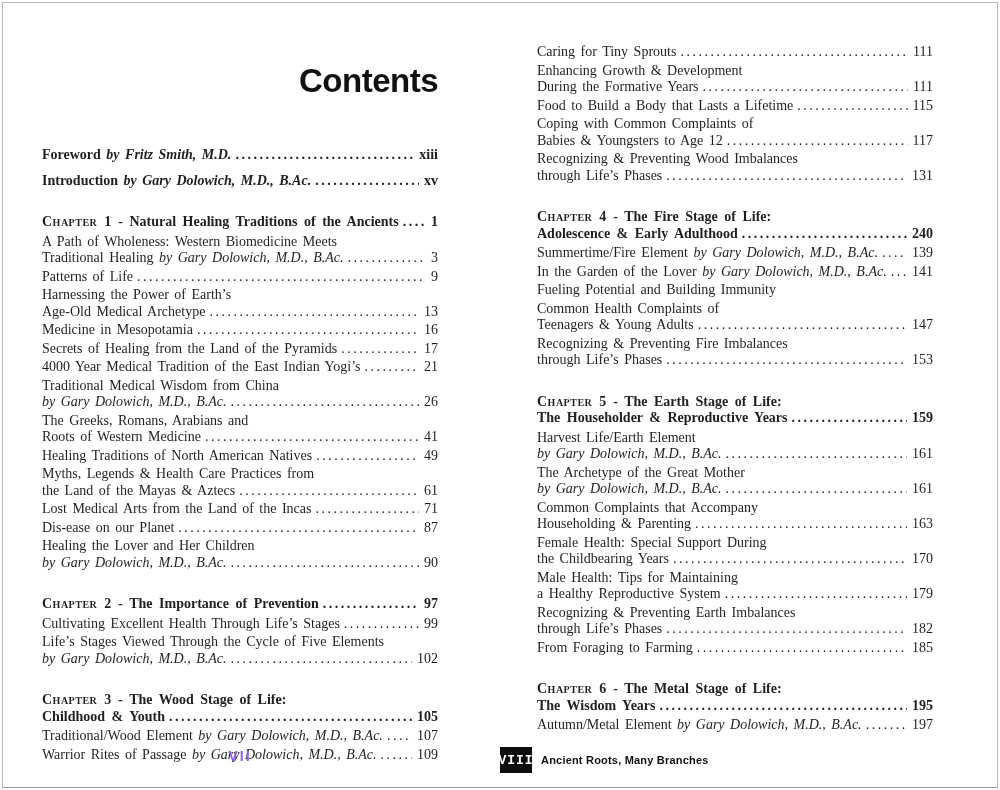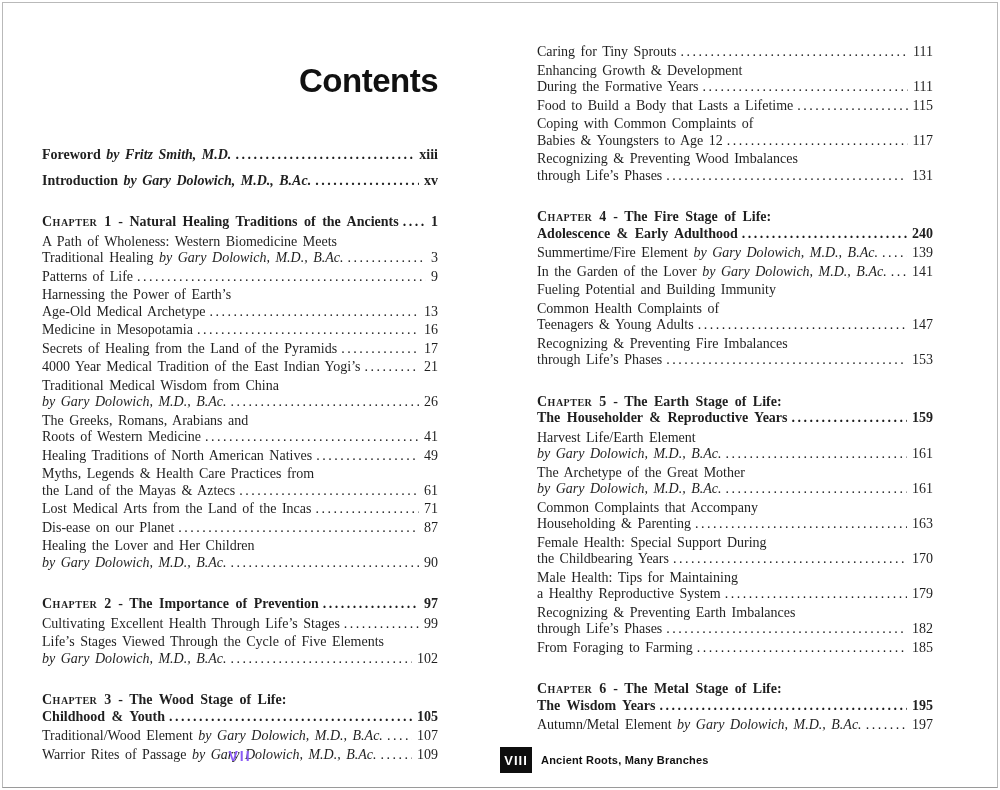--- a/index.html
+++ b/index.html
@@ -65,21 +65,21 @@
   }
   .footer-right{
     position:absolute;left:500px;top:747px;
     display:flex;align-items:center;gap:9px;
     font-family:"Liberation Sans", sans-serif;
   }
   .folio-box{
     background:#0e0e0e;color:#ffffff;
     width:32px;height:26px;
     display:flex;align-items:center;justify-content:center;
-    font-weight:700;font-size:13px;letter-spacing:1px;
+    font-weight:700;font-size:13px;letter-spacing:1px;font-family:Liberation Mono, monospace;
   }
   .book-title{font-weight:700;font-size:11px;color:#111;letter-spacing:0.2px;}
 </style>
 </head>
 <body>
 
 <div class="spread">
   <div class="scan-border"></div>
 
   <div class="col col-left">

